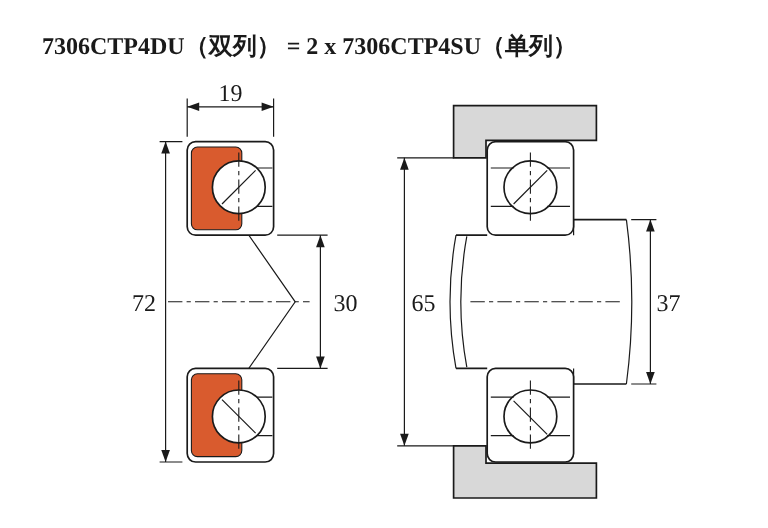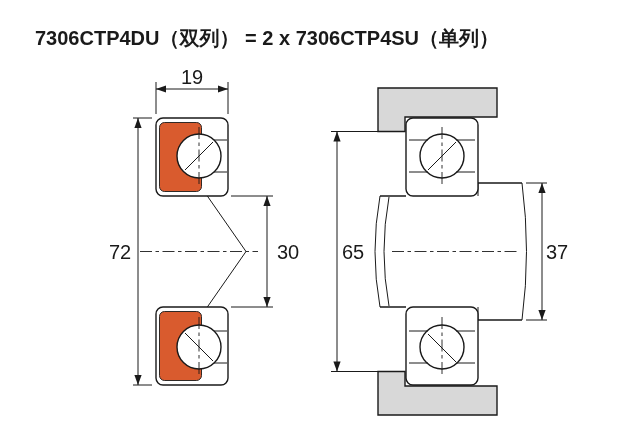--- a/index.html
+++ b/index.html
@@ -1,17 +1,17 @@
 <!DOCTYPE html>
 <html style="--cage: #d95b2e; --housing: #d8d8d8; --line: #1a1a1a; --background: #ffffff;"><head>
 <meta charset="utf-8">
 <style>
   html,body{margin:0;padding:0;background:#ffffff}
   .canvas{position:relative;width:640px;height:440px;background:var(--background,#ffffff);
-          font-family:Liberation Sans, sans-serif;overflow:hidden}
+          font-family:Liberation Serif, serif;overflow:hidden}
   svg{display:block}
   .ln{fill:none;stroke:var(--line,#1a1a1a);stroke-width:1.4}
   .ln2{fill:none;stroke:var(--line,#1a1a1a);stroke-width:1}
   .whitefill{fill:#ffffff;stroke:var(--line,#1a1a1a);stroke-width:1.4}
   .cage{fill:var(--cage,#d95b2e);stroke:var(--line,#1a1a1a);stroke-width:0.9}
   .housing{fill:var(--housing,#d8d8d8);stroke:var(--line,#1a1a1a);stroke-width:1.4}
   .cl{fill:none;stroke:var(--line,#1a1a1a);stroke-width:0.9;stroke-dasharray:12 3.5 3.5 3.5}
   .dim{fill:none;stroke:var(--line,#1a1a1a);stroke-width:1}
   .dimtext{font-size:20px;fill:var(--line,#1a1a1a);text-anchor:middle}
   .titletext{font-size:20px;font-weight:bold;fill:var(--line,#1a1a1a)}

